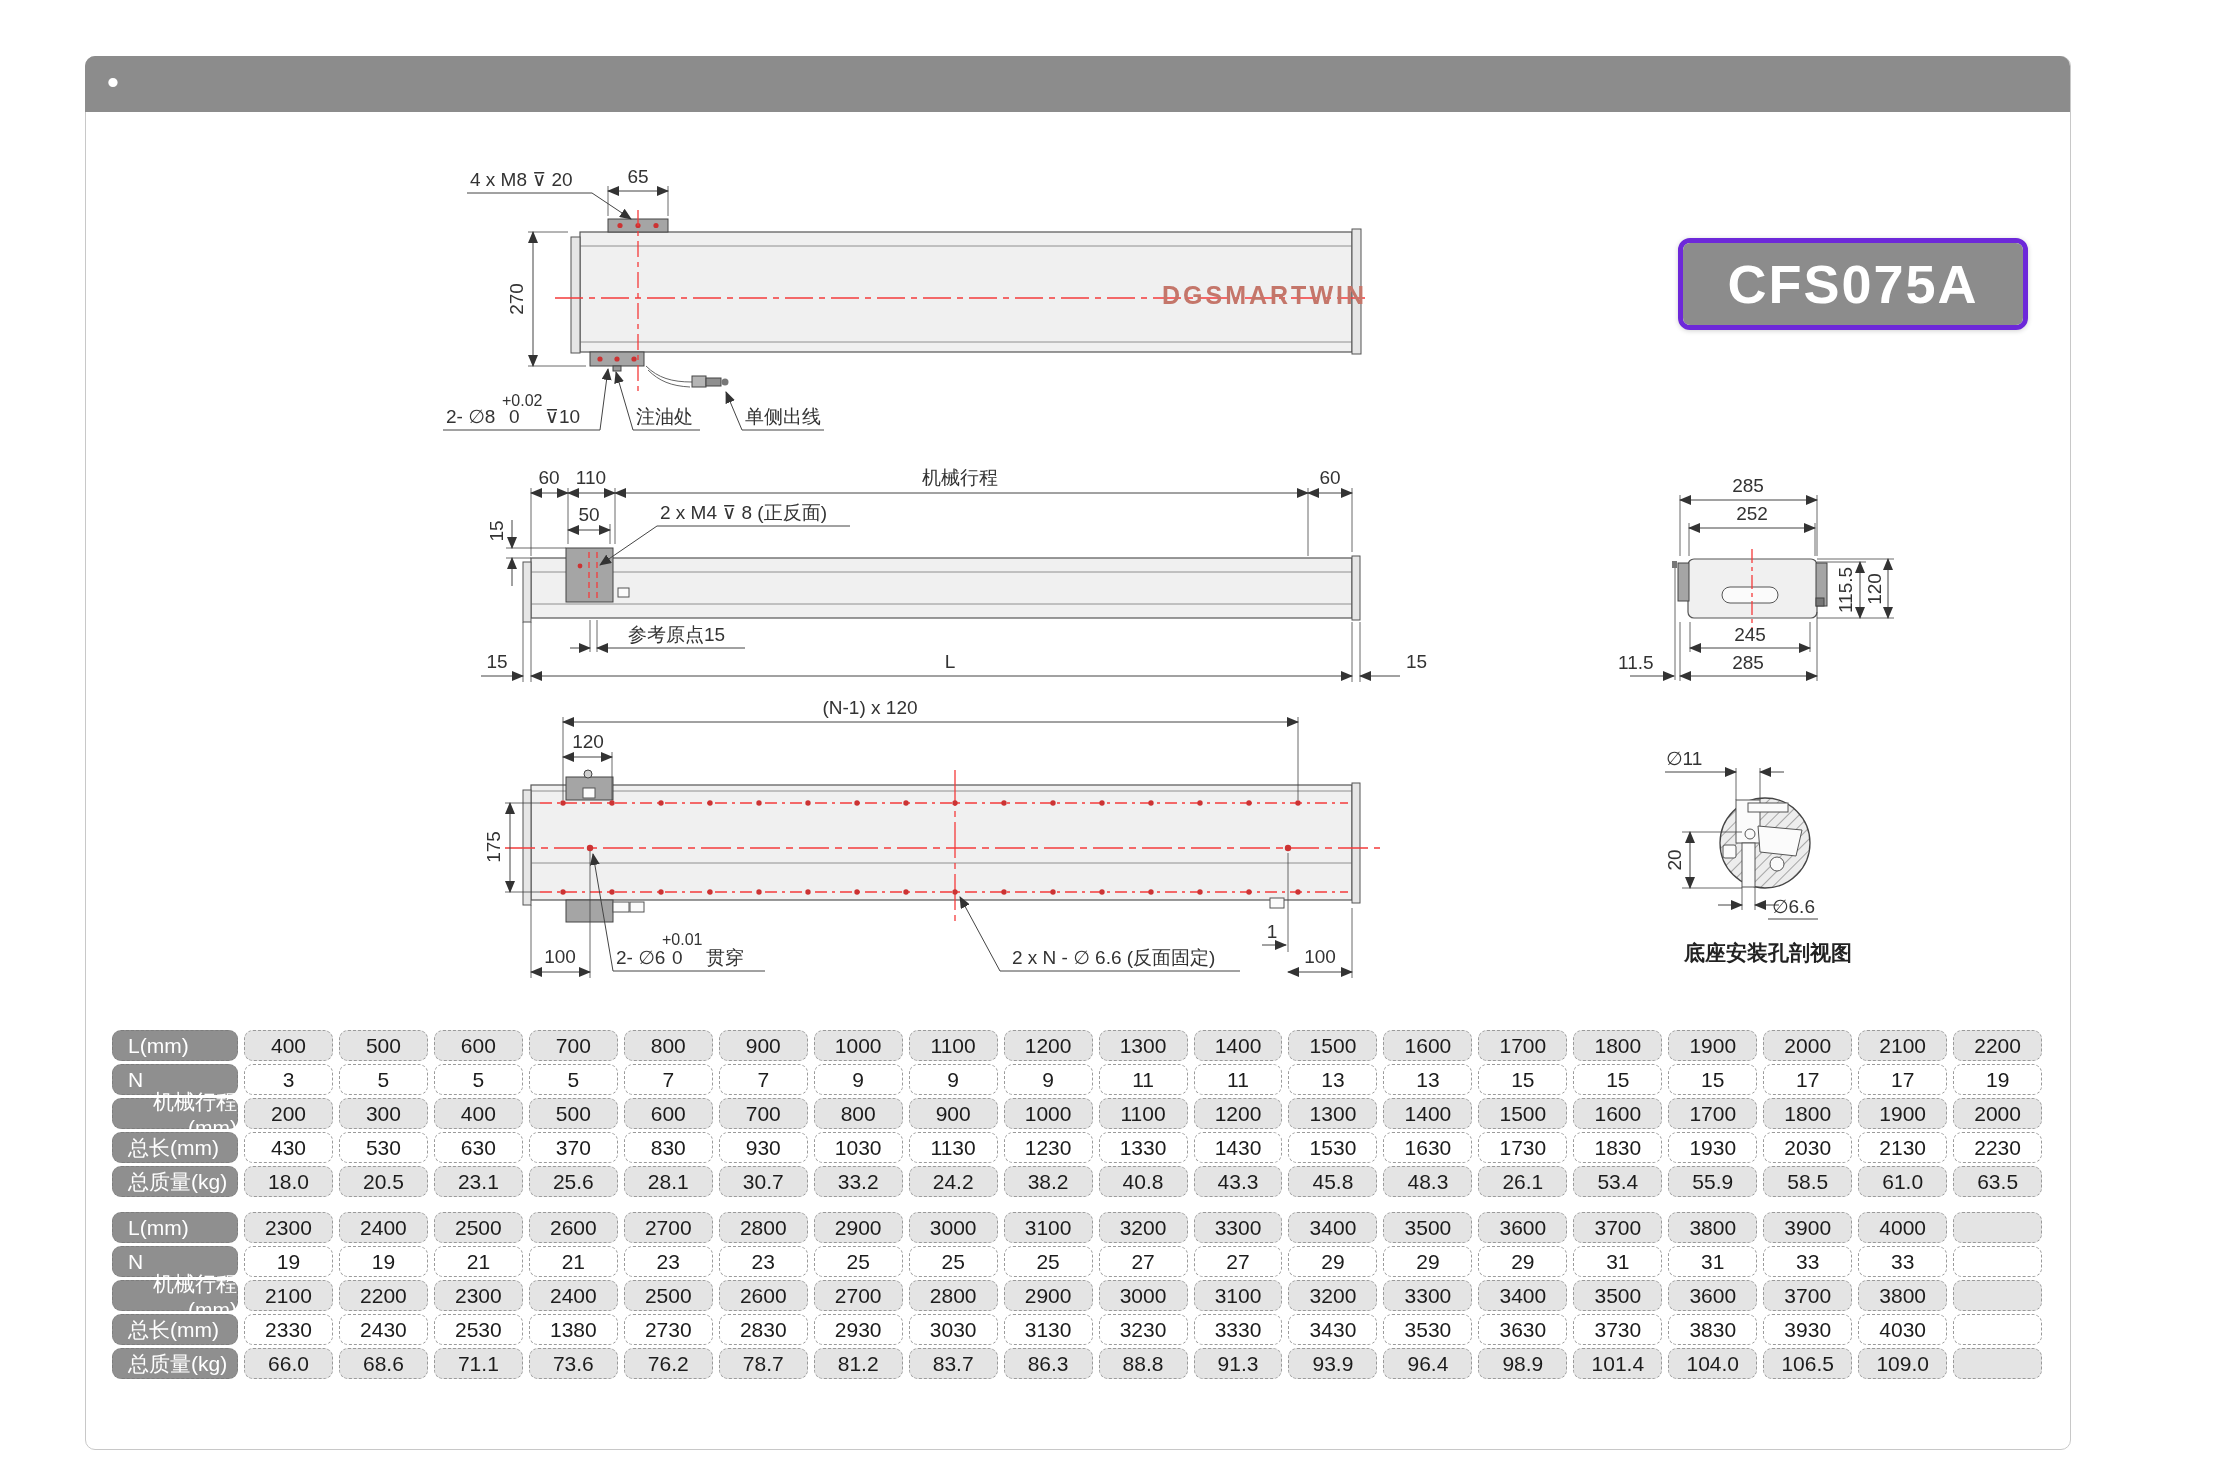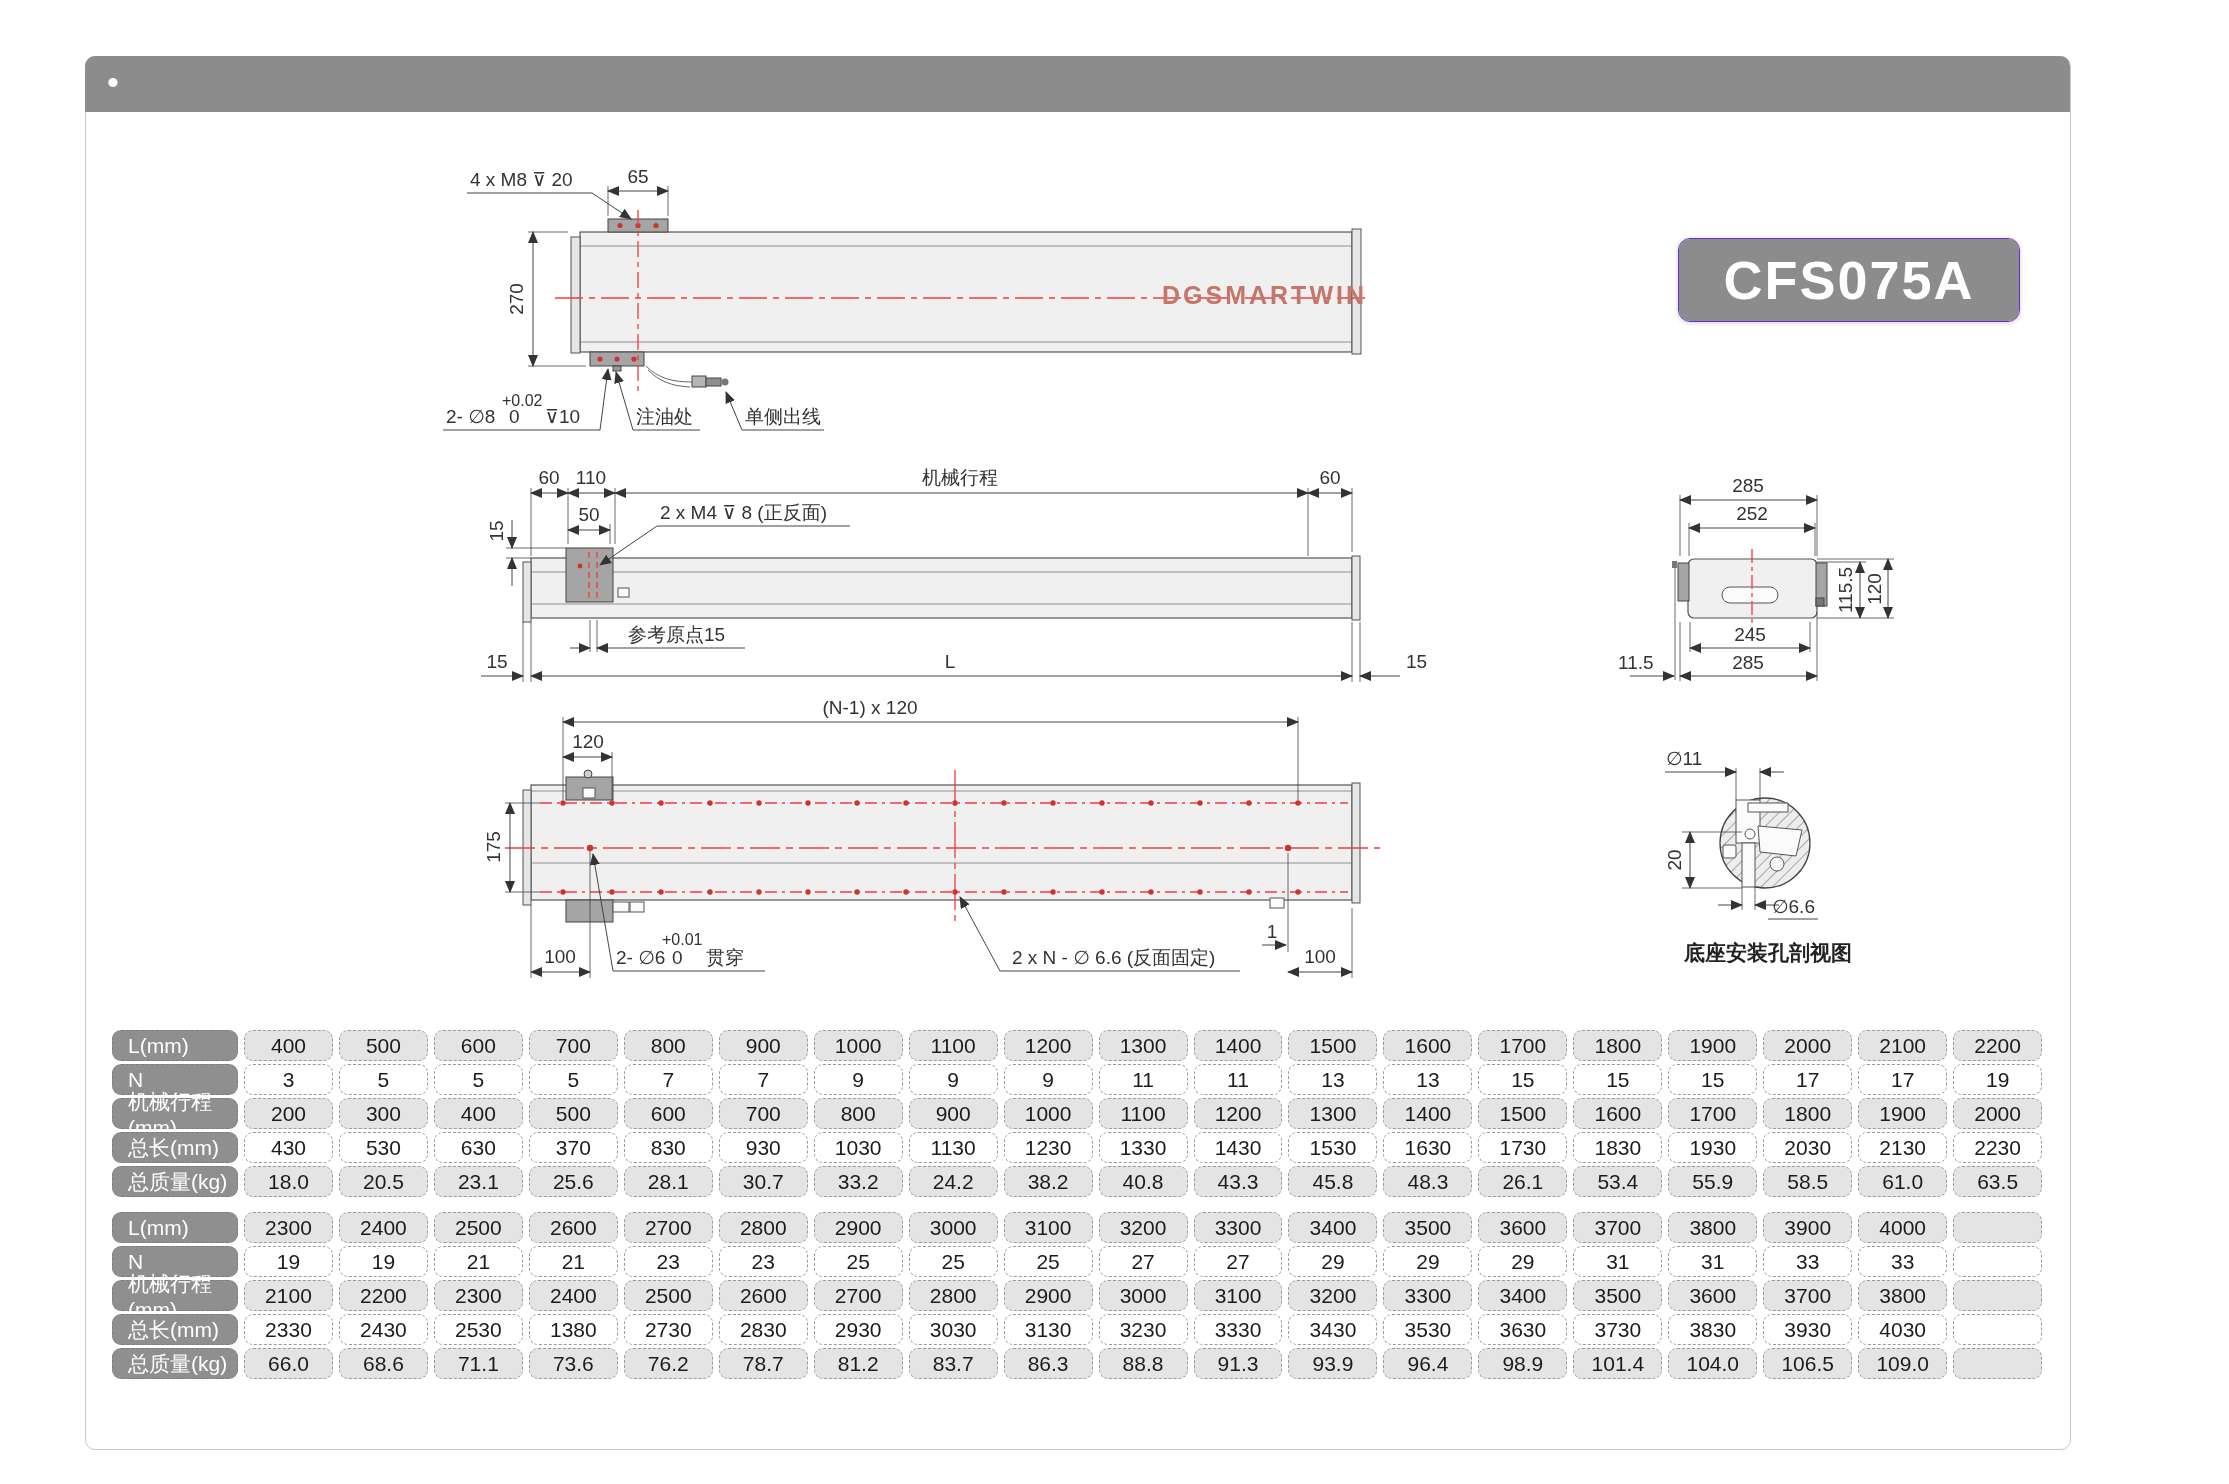--- a/index.html
+++ b/index.html
@@ -6,21 +6,21 @@
   body{width:2229px;height:1484px;position:relative;background:#ffffff;
        font-family:"Liberation Sans","DejaVu Sans",sans-serif;overflow:hidden;}
   .frame{position:absolute;left:85px;top:56px;width:1984px;height:1392px;
          border:1px solid #c8c8c8;border-radius:10px;}
   .titlebar{position:absolute;left:85px;top:56px;width:1985px;height:56px;background:#8c8c8c;
             border-radius:10px 10px 0 0;display:flex;align-items:center;color:#fff;}
   .titlebar .bullet{font-size:34px;margin:0 12px 4px 22px;}
   .titlebar .title{font-size:38px;font-weight:bold;letter-spacing:1px;}
 
   .badge{position:absolute;left:1678px;top:238px;width:340px;border-radius:12px;overflow:hidden;
-         border:1px solid #6d28d9;box-shadow:0 1px 5px rgba(0,0,0,.18);background:#fff;}
+         border:5px solid #6d28d9;box-shadow:0 1px 5px rgba(0,0,0,.18);background:#fff;}
   .badge-top{height:82px;background:#8c8c8c;color:#fff;font-size:54px;font-weight:bold;
              display:flex;align-items:center;justify-content:center;letter-spacing:2px;}
   .badge-bottom{height:56px;background:#fff;color:#868686;font-size:30px;
                 display:flex;align-items:center;justify-content:center;}
 
   svg.drawings{position:absolute;left:0;top:0;}
   svg text{font-size:19px;fill:#333;}
   svg text.sm{font-size:16px;}
   svg text.cap{font-size:21px;font-weight:bold;fill:#222;}
   svg text.wm{font-size:25px;font-weight:bold;letter-spacing:3px;fill:#c4766a;}
@@ -30,21 +30,21 @@
   .white{fill:#fbfbfb;stroke:#555;stroke-width:1;}
   .inner{stroke:#777;stroke-width:0.8;fill:none;}
   .ext{stroke:#444;stroke-width:0.8;fill:none;}
   .dd{stroke:#444;stroke-width:1;fill:none;}
   .ld{stroke:#444;stroke-width:1;fill:none;}
   .red{stroke:#f43b3b;stroke-width:1.3;fill:none;}
   .rdot{fill:#cc3333;stroke:none;}
 
   .spec-table{position:absolute;left:112px;width:1930px;}
   #table1{top:1030px;} #table2{top:1212px;}
-  .trow{display:flex;height:31px;margin-bottom:3px;}
+  .trow{display:flex;height:31px;margin-bottom:3px;text-align:right;}
   .pill{border:1px dashed #9a9a9a;border-radius:9px;box-sizing:border-box;
         display:flex;align-items:center;justify-content:center;font-size:21px;color:#1c1c1c;}
   .pill.head{width:126px;background:#8f8f8f;color:#fff;justify-content:flex-start;
              padding-left:15px;border-color:#7d7d7d;}
   .pill.cell{flex:1;margin-left:6px;background:#fff;}
   .trow.shade .pill.cell{background:#e4e4e4;}
 </style>
 </head>
 <body>
 

